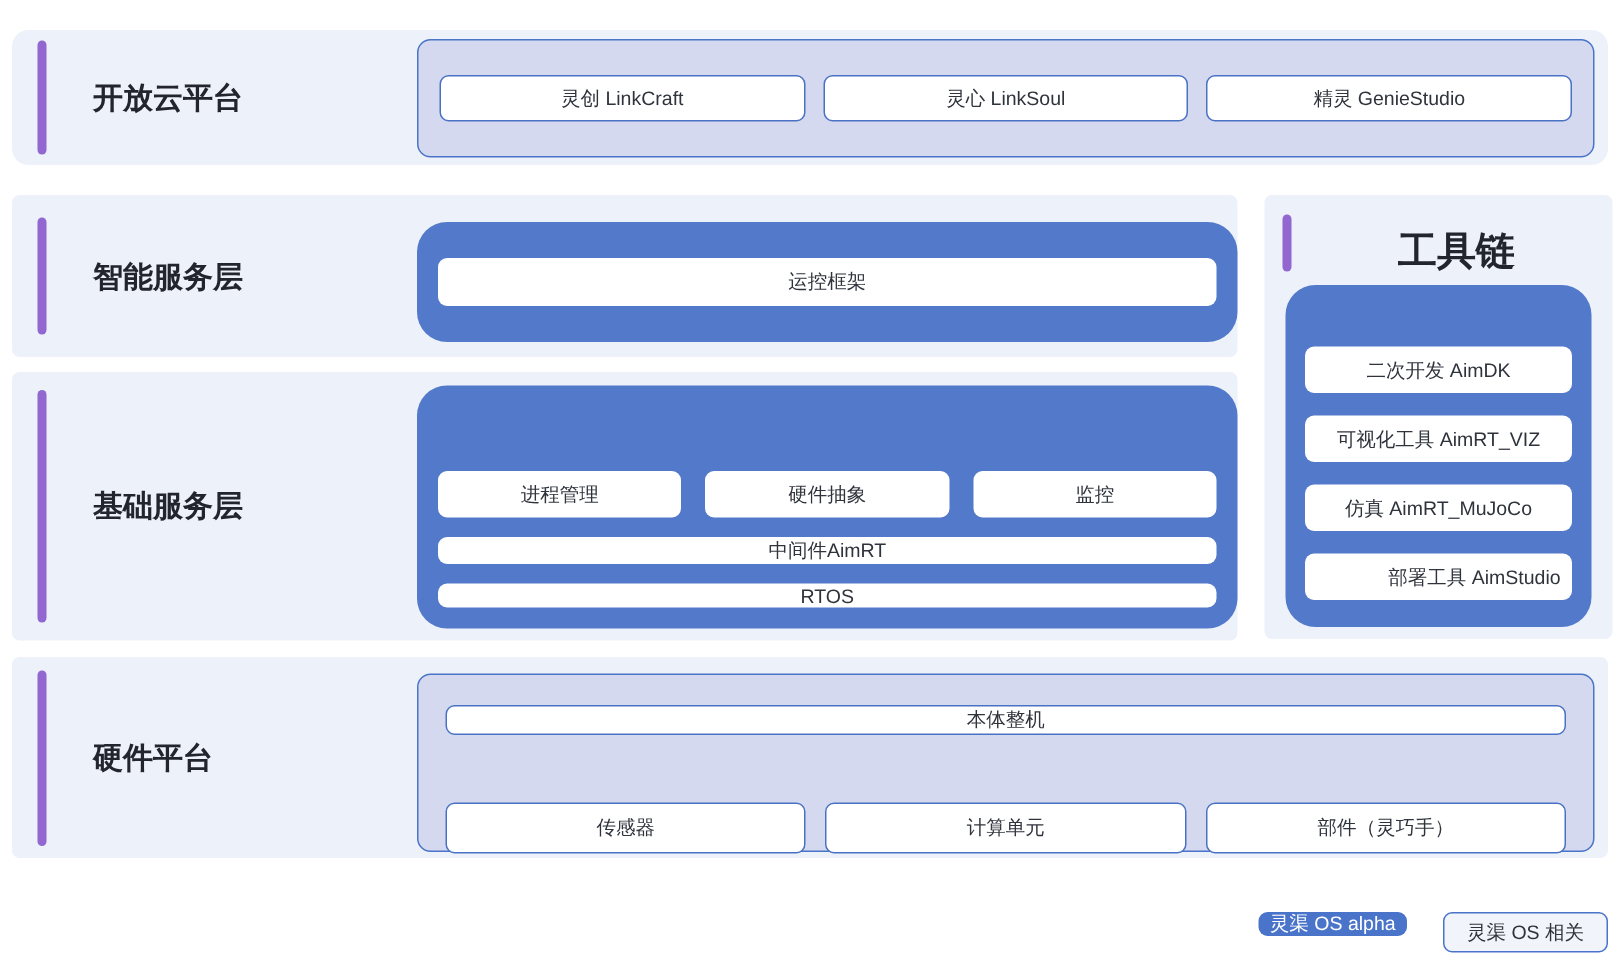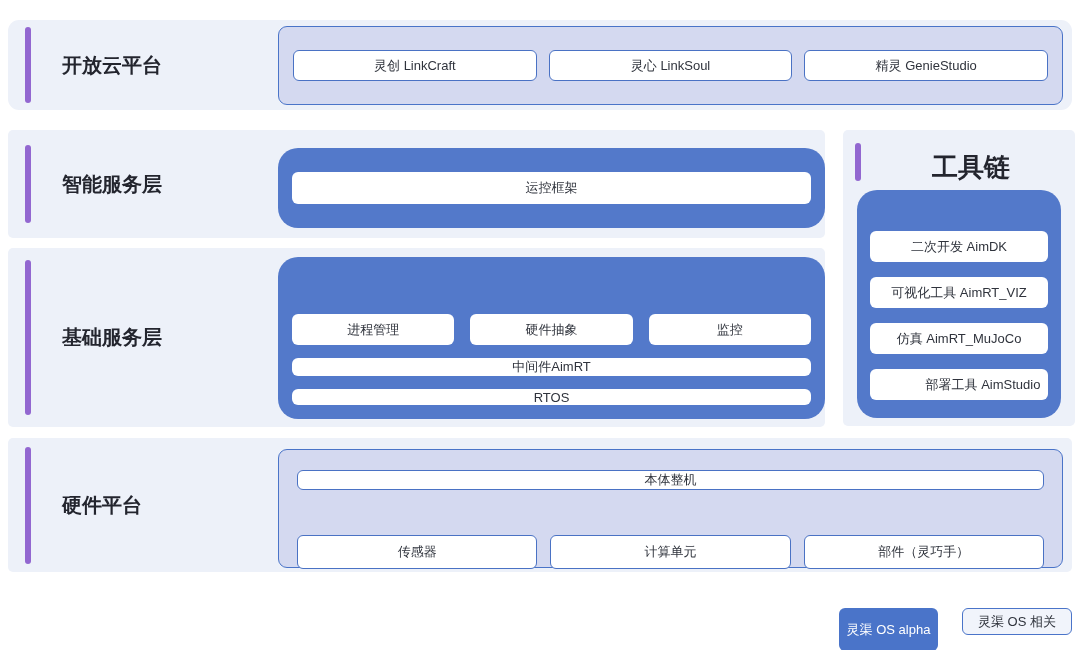--- a/index.html
+++ b/index.html
@@ -89,16 +89,16 @@
     <div class="lavender" style="left:270px; top:11px; width:785px; height:119px; display:flex; flex-direction:column; padding:20px 18px 14px; gap:13px;">
       <div class="wbox bordered" style="height:34px;">本体整机</div>
       <div class="flexrow" style="gap:13px;">
         <div class="wbox bordered" style="flex:1; height:34px;">传感器</div>
         <div class="wbox bordered" style="flex:1; height:34px;">计算单元</div>
         <div class="wbox bordered" style="flex:1; height:34px;">部件（灵巧手）</div>
       </div>
     </div>
   </div>
 
-  <div class="chip solid" style="left:839px; top:608px; width:99px; height:43px;">灵渠 OS alpha</div>
+  <div class="chip solid" style="left:839px; top:608px; width:99px; height:16px;">灵渠 OS alpha</div>
   <div class="chip outline" style="left:962px; top:608px; width:110px; height:27px;">灵渠 OS 相关</div>
 
 </div>
 
 </body></html>

